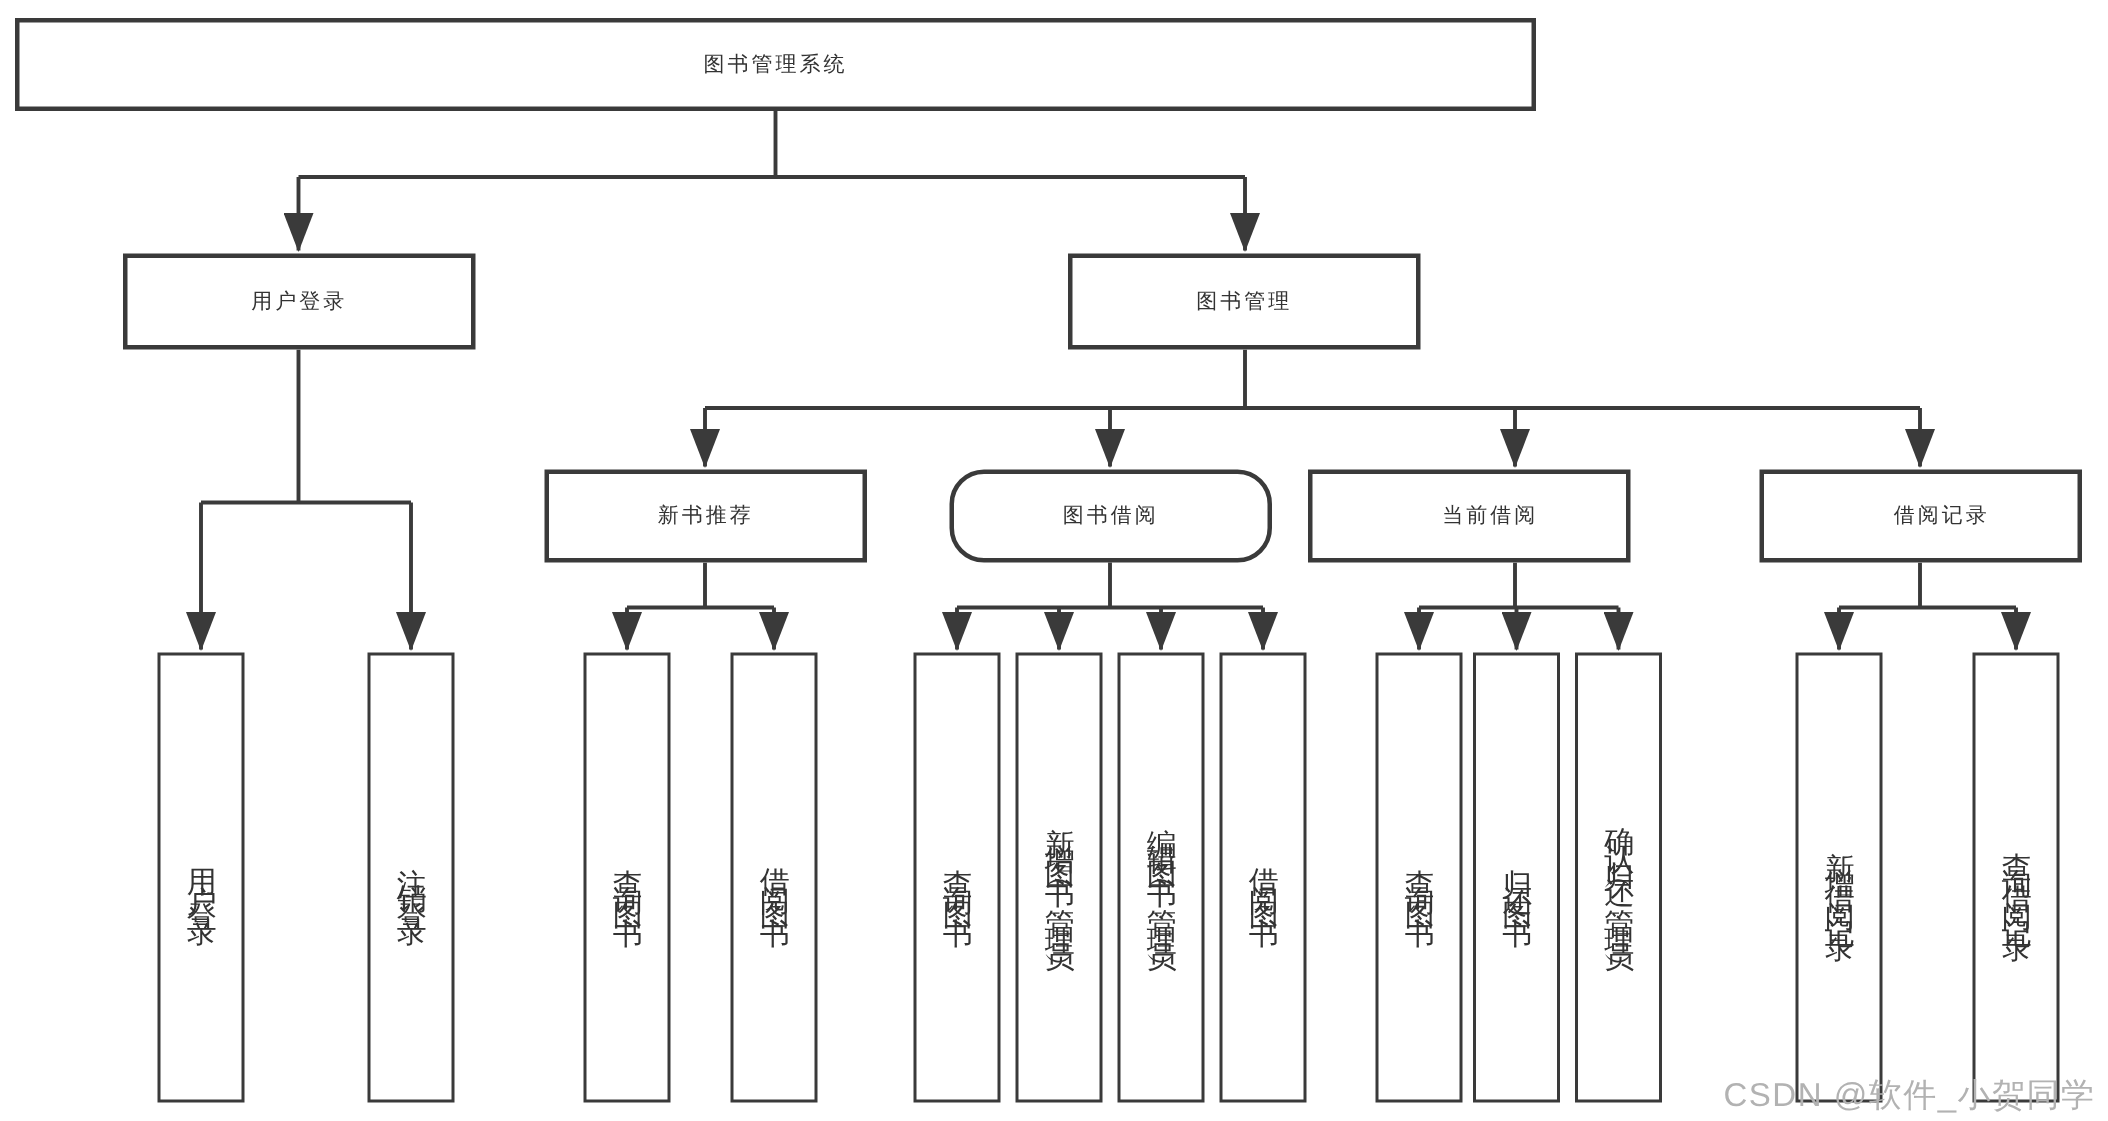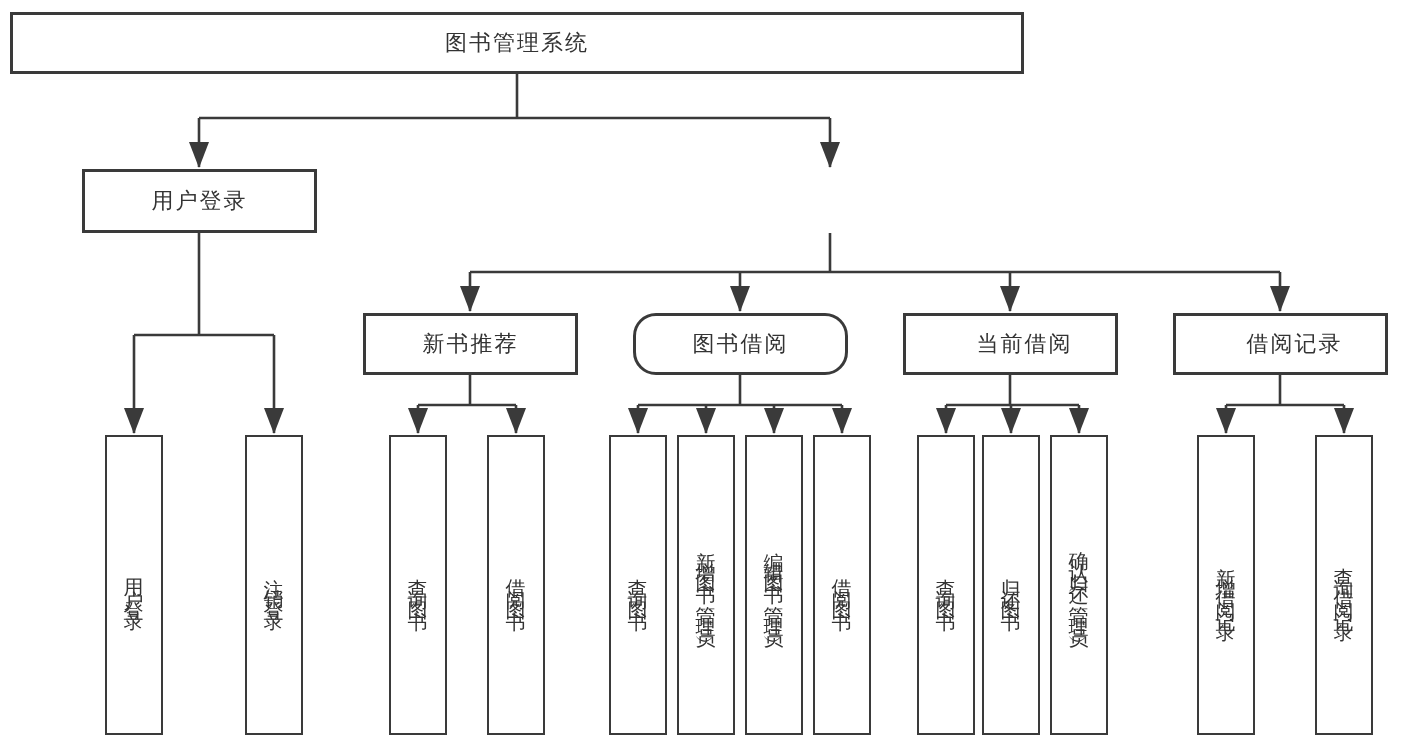--- a/index.html
+++ b/index.html
@@ -21,21 +21,21 @@
     position: absolute;
     box-sizing: border-box;
     border: 3px solid #3a3a3a;
     background: #ffffff;
     display: flex;
     align-items: center;
     justify-content: center;
     color: #333333;
   }
   .hbox .lbl {
-    font-size: 22px;
+    font-size: 14px;
     letter-spacing: 2px;
     white-space: nowrap;
   }
   .leaf { border-width: 2.5px; }
   .leaf .lbl {
     writing-mode: vertical-rl;
     text-orientation: mixed;
     font-size: 20px;
     letter-spacing: 11px;
     line-height: 1;
@@ -106,28 +106,31 @@
     </g>
   </svg>
 
   <div class="box hbox" style="left:10px; top:12px; width:1014px; height:62px;">
     <span class="lbl">图书管理系统</span>
   </div>
 
   <div class="box hbox" style="left:82px; top:169px; width:235px; height:64px;">
     <span class="lbl">用户登录</span>
   </div>
+  <div class="box hbox" style="left:712px; top:169px; width:235px; height:64px;">
+    <span class="lbl">图书管理</span>
+  </div>
 
   <div class="box hbox" style="left:363px; top:313px; width:215px; height:62px;">
     <span class="lbl">新书推荐</span>
   </div>
   <div class="box hbox" style="left:633px; top:313px; width:215px; height:62px;border-radius:23px;">
     <span class="lbl">图书借阅</span>
   </div>
-  <div class="box hbox" style="left:903px; top:313px; width:215px; height:62px;padding-left:28px;">
+  <div class="box hbox" style="left:872px; top:313px; width:215px; height:62px;padding-left:28px;">
     <span class="lbl">当前借阅</span>
   </div>
   <div class="box hbox" style="left:1173px; top:313px; width:215px; height:62px;padding-left:28px;">
     <span class="lbl">借阅记录</span>
   </div>
 
   <div class="box leaf" style="left:105px; top:435px; width:58px; height:300px;">
     <span class="lbl">用户登录</span>
   </div>
   <div class="box leaf" style="left:245px; top:435px; width:58px; height:300px;">
@@ -164,14 +167,15 @@
     <span class="lbl">确认归还（管理员）</span>
   </div>
 
   <div class="box leaf" style="left:1197px; top:435px; width:58px; height:300px;">
     <span class="lbl">新增借阅记录</span>
   </div>
   <div class="box leaf" style="left:1315px; top:435px; width:58px; height:300px;">
     <span class="lbl">查询借阅记录</span>
   </div>
 
+  <div class="watermark">CSDN @软件_小贺同学</div>
 
 </div>
 
 </body></html>

